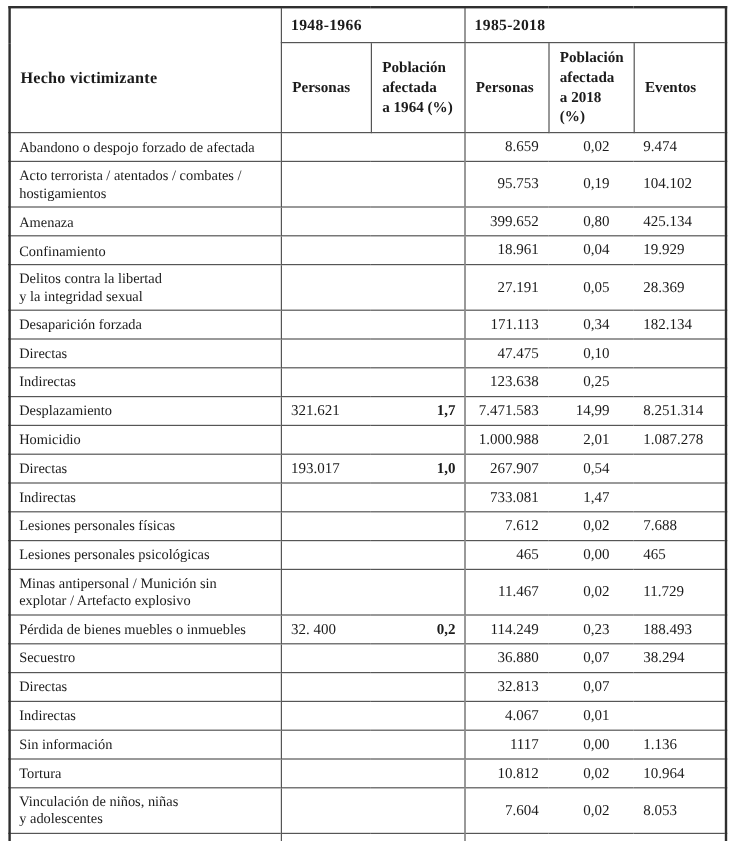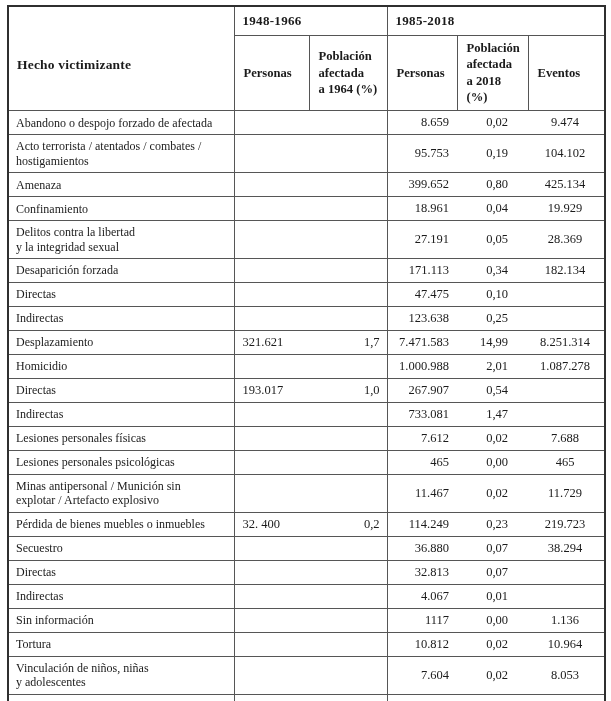--- a/index.html
+++ b/index.html
@@ -58,24 +58,24 @@
     padding: 4px 8px;
   }
   td.c0 {
     text-align: left;
     white-space: pre-line;
     font-size: 12px;
     padding: 4px 2px 4px 7px;
     border-right: 1px solid #565656;
   }
   td.c1 { padding-right: 10px; }
-  td.c2 { text-align: right; padding-right: 7px; border-right: 1px solid #565656; }
+  td.c2 { text-align: right; padding-right: 7px; border-right: 1px solid #565656; font-weight: bold; }
   td.c3 { text-align: right; padding-right: 8px; }
   td.c4 { text-align: right; padding-right: 20px; }
-  td.c5 { text-align: center; padding-right: 10px; }
+  td.c5 { text-align: left; padding-right: 10px; }
   tr.totals td {
     font-weight: bold;
     font-size: 12.8px;
   }
   tr.totals td.c0 {
     font-size: 12.8px;
     letter-spacing: 0.2px;
   }
 </style>
 </head>
@@ -232,21 +232,21 @@
           <td class="c3">11.467</td>
           <td class="c4">0,02</td>
           <td class="c5">11.729</td>
         </tr>
         <tr>
           <td class="c0">Pérdida de bienes muebles o inmuebles</td>
           <td class="c1">32. 400</td>
           <td class="c2">0,2</td>
           <td class="c3">114.249</td>
           <td class="c4">0,23</td>
-          <td class="c5">219.723</td>
+          <td class="c5">188.493</td>
         </tr>
         <tr>
           <td class="c0">Secuestro</td>
           <td class="c1"></td>
           <td class="c2"></td>
           <td class="c3">36.880</td>
           <td class="c4">0,07</td>
           <td class="c5">38.294</td>
         </tr>
         <tr>

